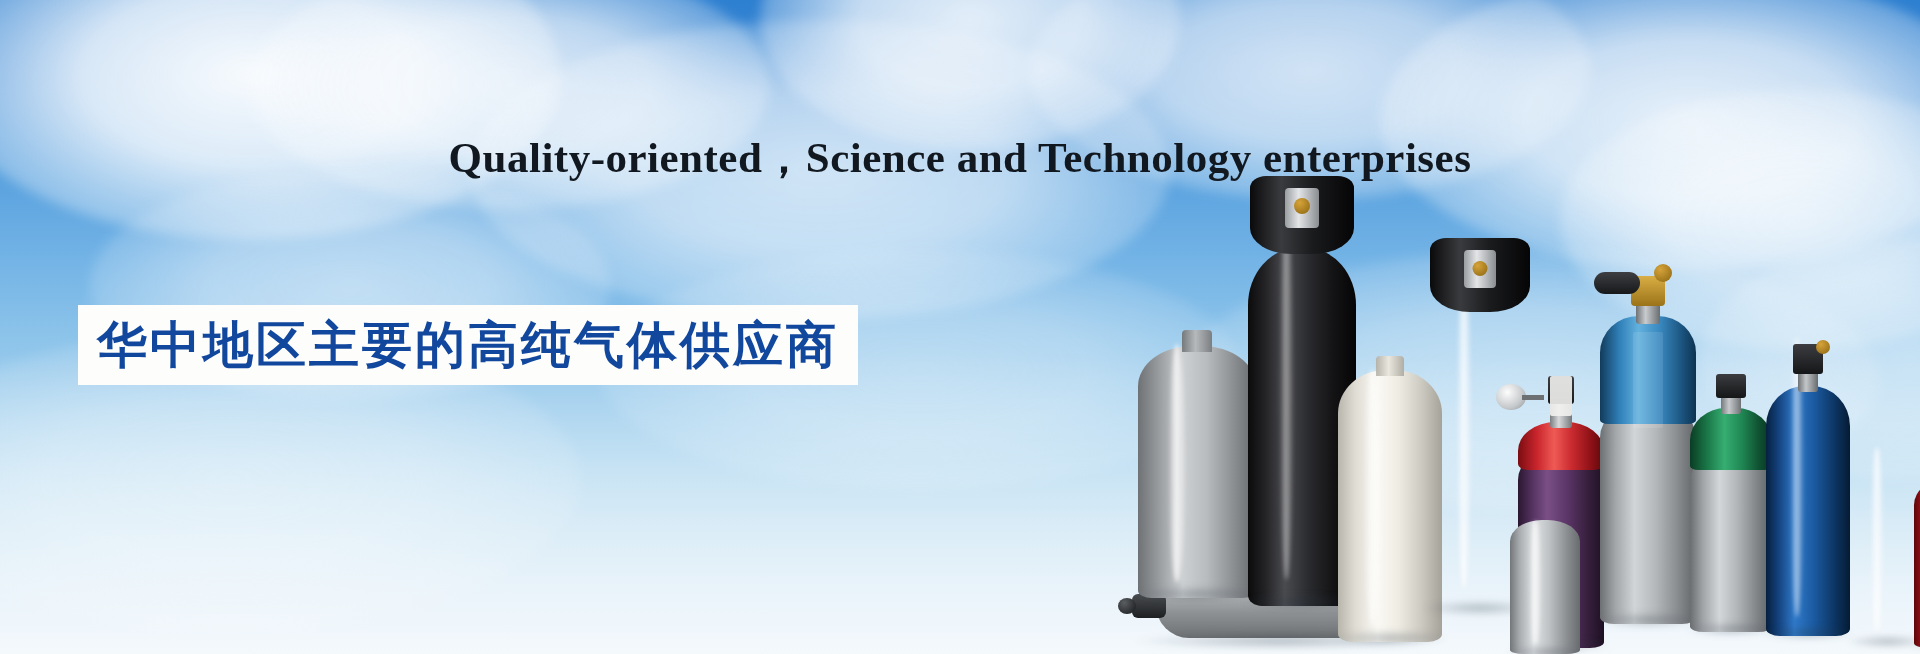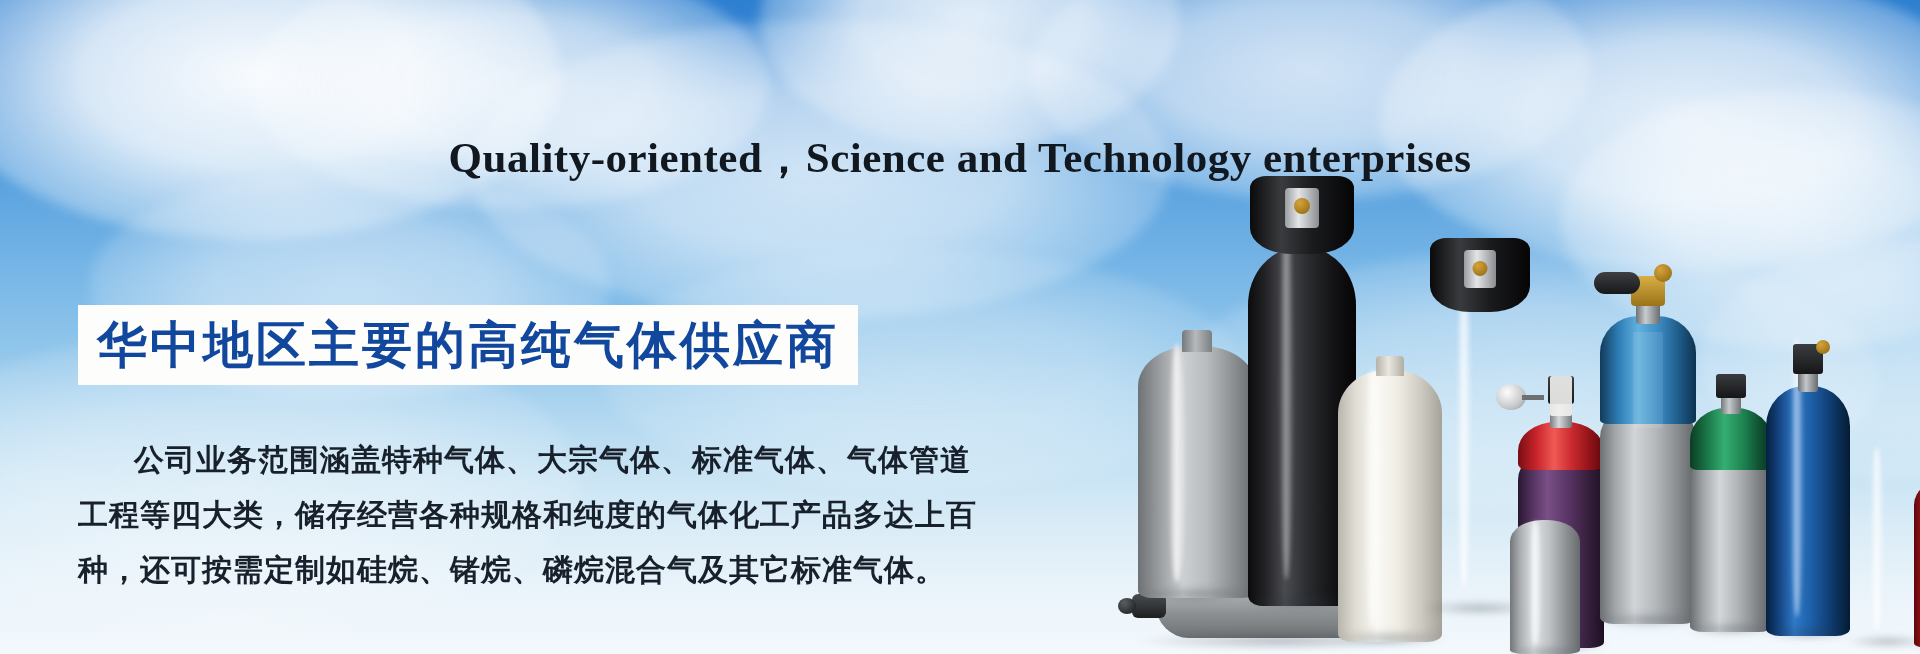--- a/index.html
+++ b/index.html
@@ -194,25 +194,20 @@
     <div class="haze"></div>
   </div>
 
 
   <div id="subtitle">Quality-oriented，Science and Technology enterprises</div>
 
   <div id="callout-box">
     <span id="callout-text">华中地区主要的高纯气体供应商</span>
   </div>
 
-  <div id="paragraph">
-    <div class="line indent">公司业务范围涵盖特种气体、大宗气体、标准气体、气体管道</div>
-    <div class="line">工程等四大类，储存经营各种规格和纯度的气体化工产品多达上百</div>
-    <div class="line">种，还可按需定制如硅烷、锗烷、磷烷混合气及其它标准气体。</div>
-  </div>
 
   <div id="cylinders">
 
     <div class="cyl" style="left:-20px; bottom:8px; width:300px; height:80px;">
       <div style="position:absolute;left:26px;top:6px;width:262px;height:66px;
                   border-radius:34px 20px 20px 34px;
                   background:linear-gradient(180deg,#d3d5d7 0%,#b6b9bb 28%,#8e9193 62%,#6e7173 100%);"></div>
       <div style="position:absolute;left:44px;top:14px;width:220px;height:14px;border-radius:10px;
                   background:linear-gradient(90deg,rgba(255,255,255,.1),rgba(255,255,255,.85),rgba(255,255,255,.2));filter:blur(2px);"></div>
       <div style="position:absolute;left:2px;top:28px;width:34px;height:24px;border-radius:6px;

